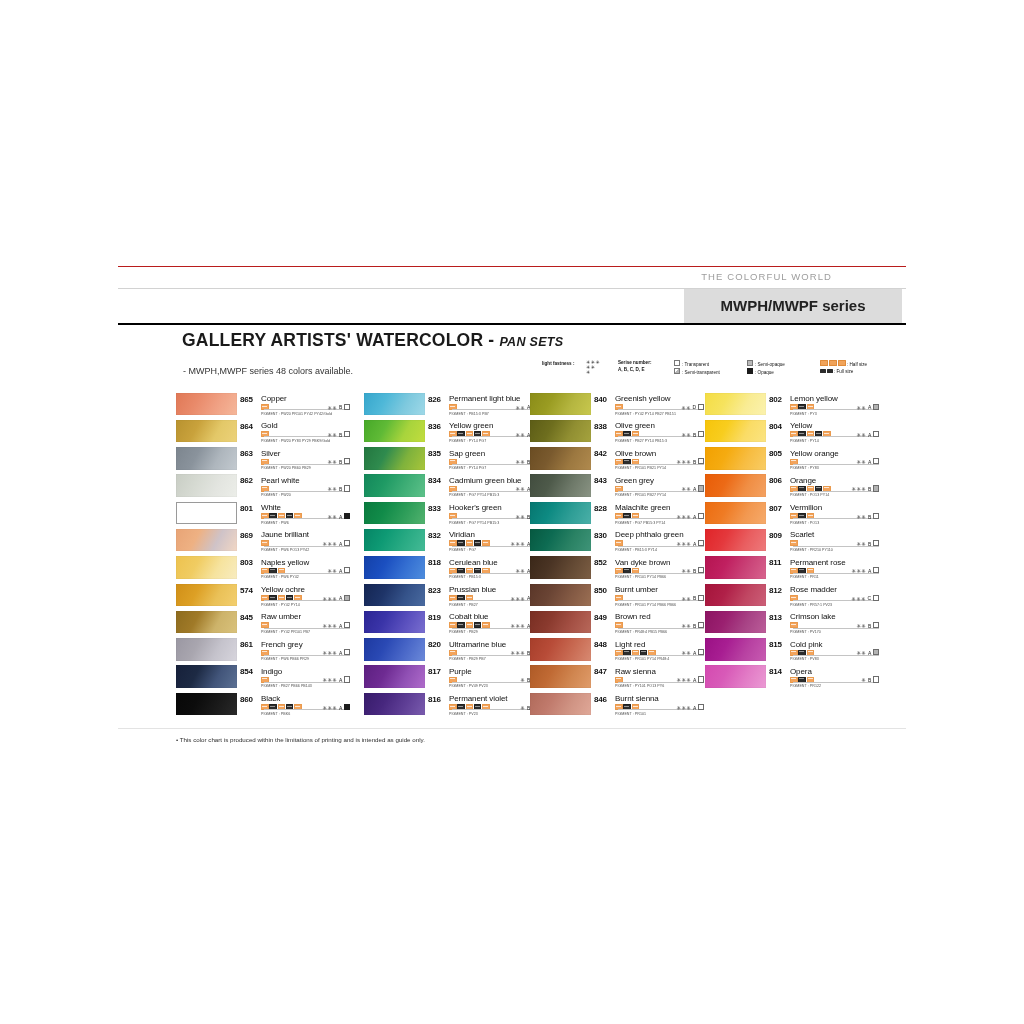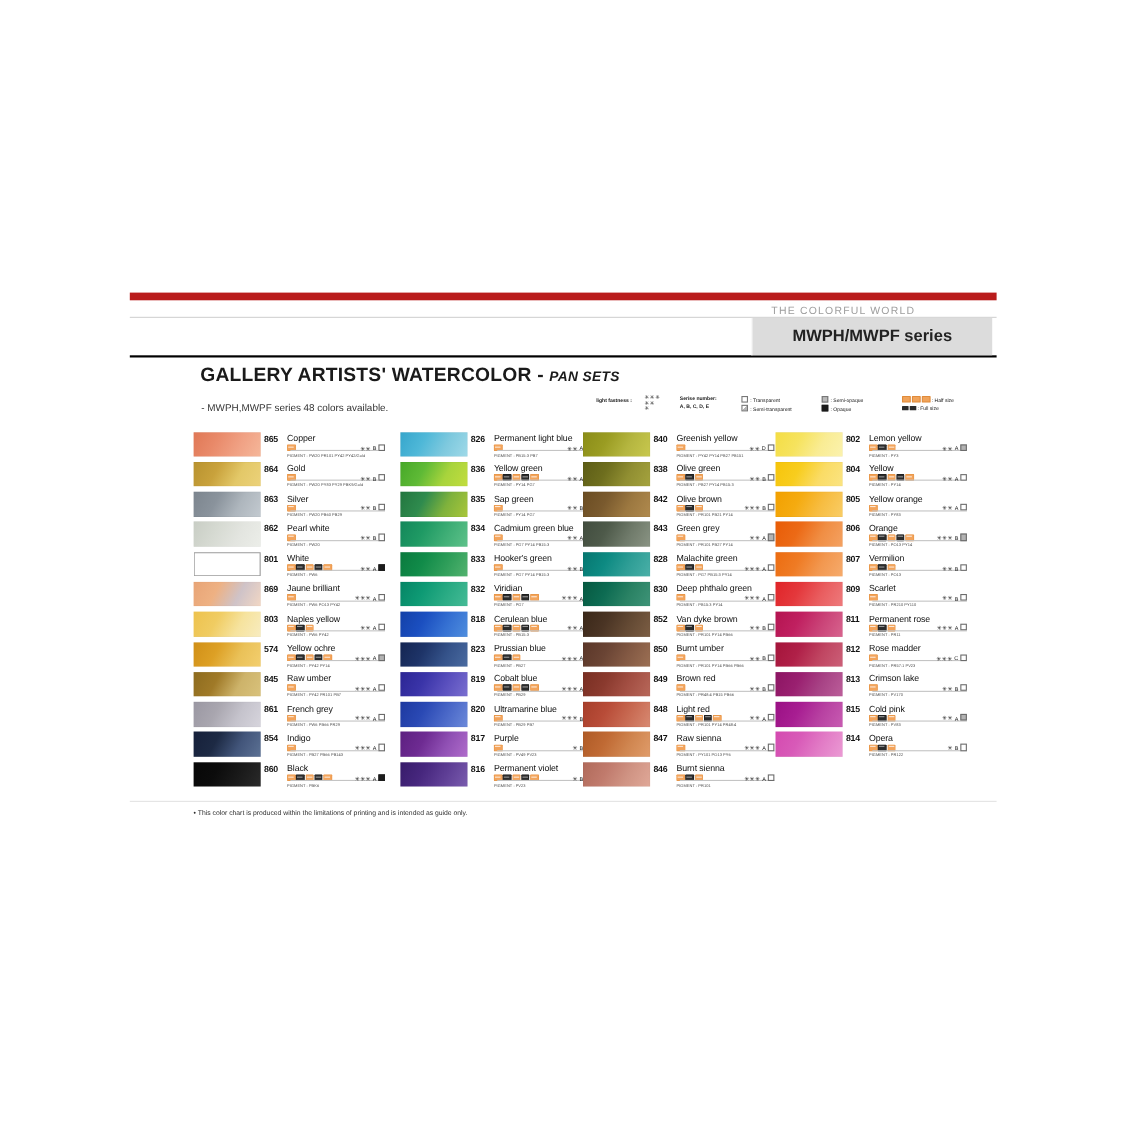--- a/index.html
+++ b/index.html
@@ -13,21 +13,21 @@
   #sheet{
     position:absolute;
     left:118px; top:266px;
     width:788px; height:500px;
     background:#ffffff;
   }
 
   
   .topbar{
     position:absolute; left:0; top:0; width:788px; height:40px;
-    border-top:7px solid #b91c1c;
+    border-top:1px solid #b91c1c;
     text-align:center;
   }
   .colorful-world{
     position:absolute; right:74px; top:4px;
     font-size:9.5px; letter-spacing:1.1px; color:#9d9d9d;
     white-space:nowrap;
   }
   .tabrow{
     position:absolute; left:0; top:22px; width:788px; height:34px;
     border-top:1px solid #d2d2d2;

